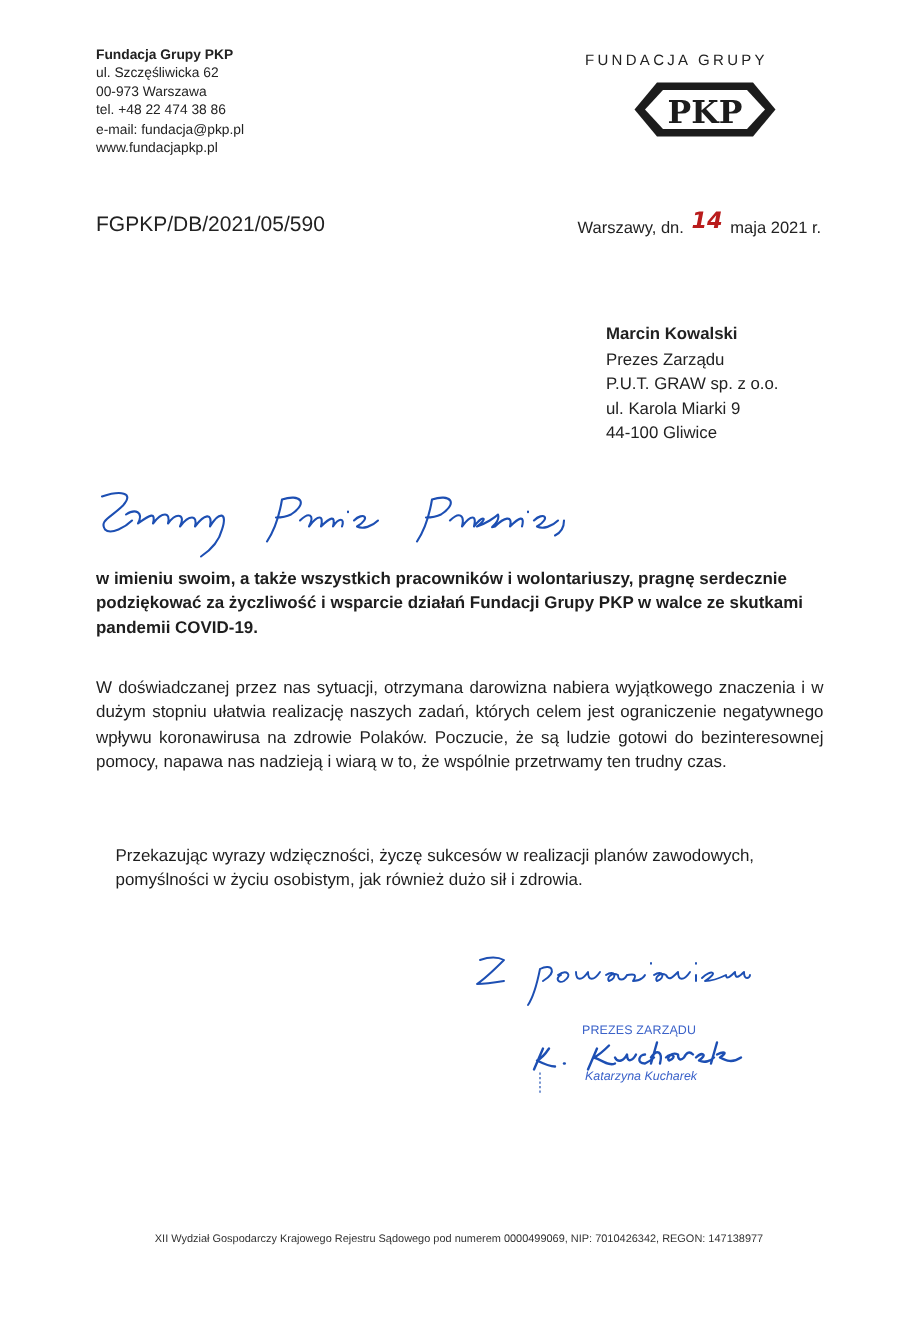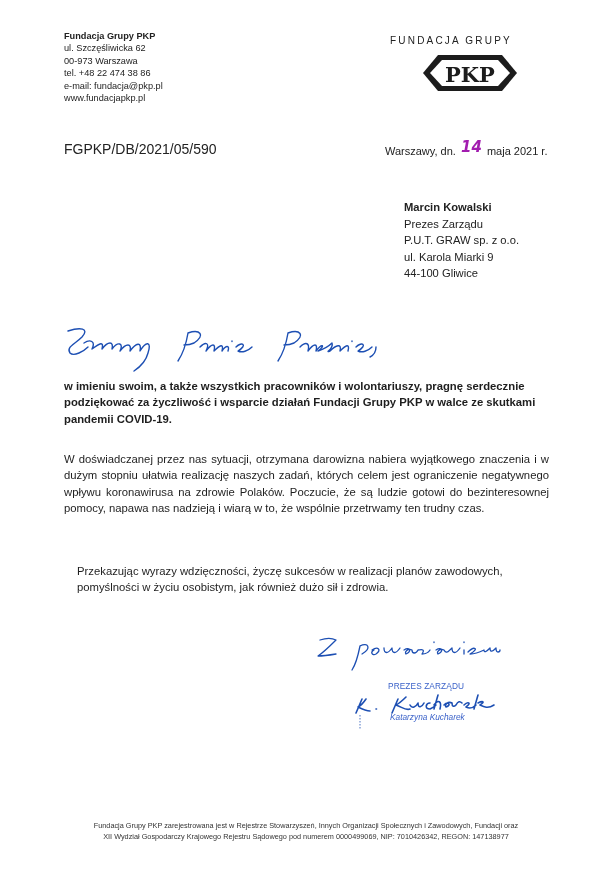--- a/index.html
+++ b/index.html
@@ -8,25 +8,25 @@
   .abs { position: absolute; }
 
   .sender { left: 64px; top: 30px; font-size: 9.2px; line-height: 12.4px; color: #222; }
   .sender .name { font-weight: bold; }
 
   .logo-title { left: 390px; top: 35px; font-size: 10px; letter-spacing: 2.2px; color: #222; }
   .logo { left: 420px; top: 52px; width: 100px; height: 42px; }
 
   .ref { left: 64px; top: 141px; font-size: 14px; color: #222; }
   .date { left: 385px; top: 141px; font-size: 11px; color: #222; white-space: nowrap; }
-  .date .day { font-family: "DejaVu Sans", sans-serif; color: #a21caf; font-size: 15px;
+  .date .day { font-family: "DejaVu Sans", sans-serif; color: #b91c1c; font-size: 15px;
                font-style: italic; font-weight: bold; position: relative; top: -3px; padding: 0 2px; }
 
   .recipient { left: 404px; top: 199px; font-size: 11.2px; line-height: 16.5px; color: #222; }
-  .recipient .name { font-weight: bold; }
+  .recipient .name { font-weight: bold; margin-top: 16px; }
 
   .salutation { left: 60px; top: 325px; width: 320px; height: 50px; }
 
   .para { left: 64px; width: 485px; font-size: 11.3px; line-height: 16.3px; color: #1e1e1e; }
   .p1 { top: 378px; font-weight: bold; }
   .p2 { top: 451px; text-align: justify; }
   .p3 { top: 563px; margin-left: 13px; }
 
   .closing { left: 312px; top: 632px; width: 190px; height: 40px; }
   .stamp { left: 348px; top: 677px; width: 160px; height: 52px; }
@@ -108,15 +108,14 @@
     <path d="M50,22 L44,36 M58,20 C52,26 48,28 48,28 C54,30 58,34 62,32"></path>
     <path d="M62,28 C64,32 68,30 70,26 C70,32 74,30 76,26 M82,26 C78,26 76,32 82,32 C86,30 88,28 88,28 M90,18 L86,32 M86,28 C90,22 94,24 92,32 M96,28 C100,24 104,28 98,30 C96,28 100,24 104,26 C104,30 106,30 108,28 C110,24 112,24 114,26 M116,28 C120,24 124,26 118,30 C122,32 126,30 128,28 M130,18 L126,32 M130,26 C134,24 138,24 132,28 C136,30 140,32 146,28"></path>
   </g>
   <g stroke="#1d4fb3" stroke-width="0.8" stroke-dasharray="1.5,1.5" fill="none">
     <path d="M12,38 L12,52"></path>
   </g>
 </svg>
 <div class="abs stamp-name">Katarzyna Kucharek</div>
 
 <div class="abs footer">
-  <div>Fundacja Grupy PKP zarejestrowana jest w Rejestrze Stowarzyszeń, Innych Organizacji Społecznych i Zawodowych, Fundacji oraz</div>
   <div>XII Wydział Gospodarczy Krajowego Rejestru Sądowego pod numerem 0000499069, NIP: 7010426342, REGON: 147138977</div>
 </div>
 
 </body></html>

